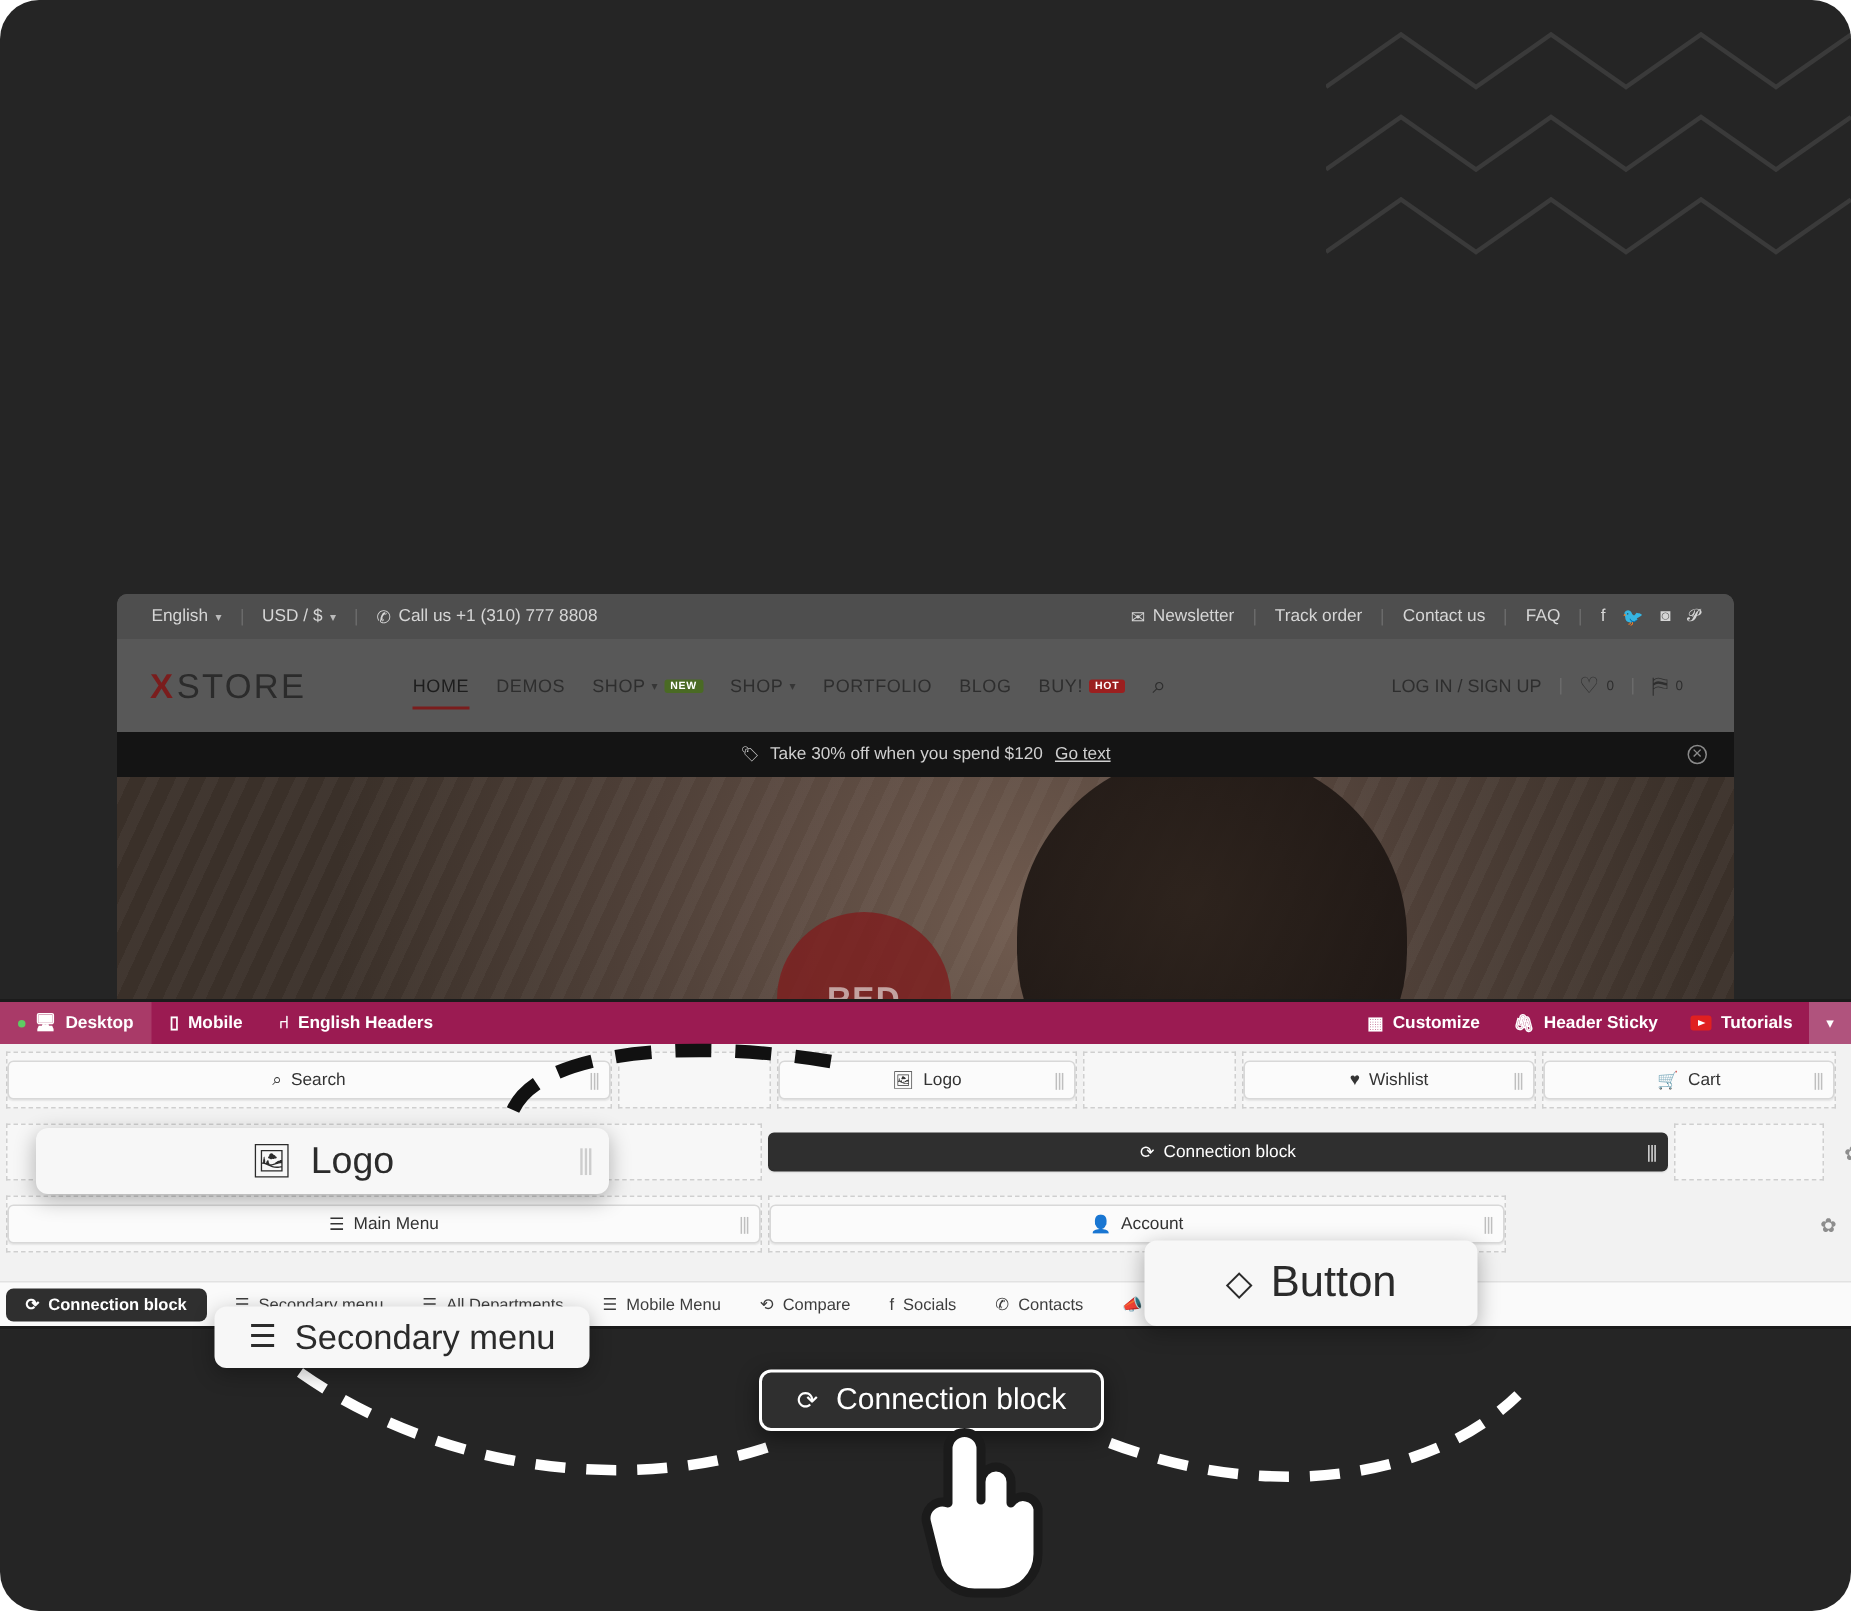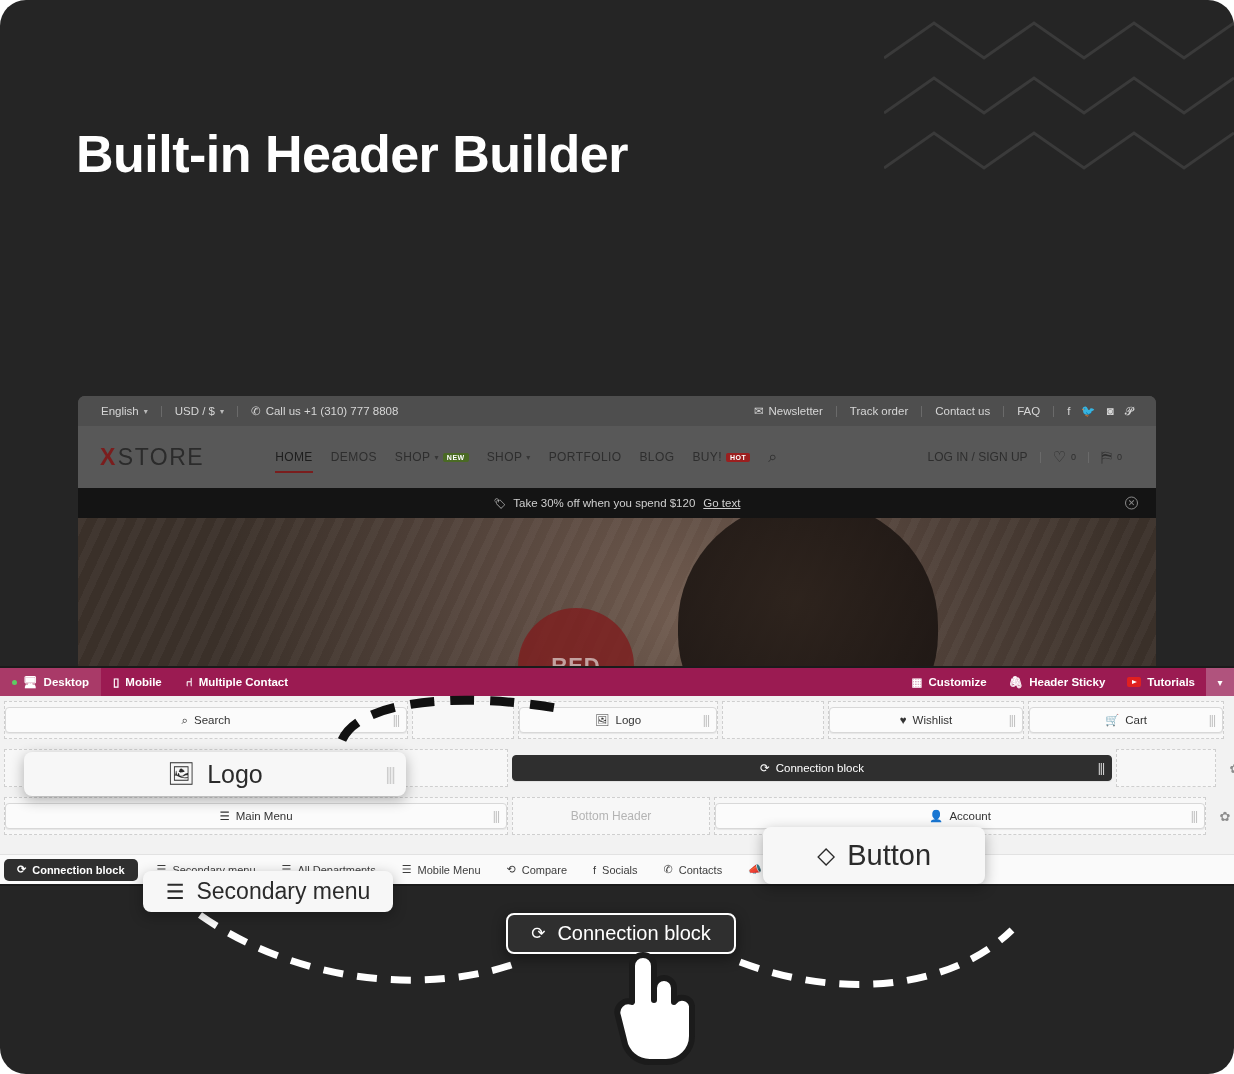--- a/index.html
+++ b/index.html
@@ -273,21 +273,20 @@
 <body>
 
 <div id="root">
 
   <svg class="zigzag" viewBox="0 0 360 190">
     <polyline points="0,40 50,5 100,40 150,5 200,40 250,5 300,40 350,5" fill="none" stroke="#3a3a3a" stroke-width="3"></polyline>
     <polyline points="0,95 50,60 100,95 150,60 200,95 250,60 300,95 350,60" fill="none" stroke="#3a3a3a" stroke-width="3"></polyline>
     <polyline points="0,150 50,115 100,150 150,115 200,150 250,115 300,150 350,115" fill="none" stroke="#3a3a3a" stroke-width="3"></polyline>
   </svg>
 
-  <div class="hero-title">Built-in Header Builder</div>
 
   <div class="preview">
 
     <div class="pv-topbar">
       <div class="pv-topbar-left">
         <div class="pv-ti">
           <span>English</span>
           <span class="caret">▾</span>
         </div>
         <div class="pv-sep"></div>
@@ -392,21 +391,21 @@
           <span class="dot"></span>
           <span>🖥</span>
           <span>Desktop</span>
         </div>
         <div class="hb-tab">
           <span>▯</span>
           <span>Mobile</span>
         </div>
         <div class="hb-tab">
           <span>⑁</span>
-          <span>Multiple Contact</span>
+          <span>English Headers</span>
         </div>
       </div>
       <div class="hb-bar-right">
         <div class="hb-br-item">
           <span>▦</span>
           <span>Customize</span>
         </div>
         <div class="hb-br-item">
           <span>🖇</span>
           <span>Header Sticky</span>
@@ -476,23 +475,20 @@
 
       <div class="hb-row">
         <div class="cells">
           <div class="cell" style="width:504px;">
             <div class="chip">
               <span>☰</span>
               <span>Main Menu</span>
               <span class="grip">|||</span>
             </div>
           </div>
-          <div class="cell" style="width:198px;">
-            <span class="placeholder-label">Bottom Header</span>
-          </div>
           <div class="cell" style="width:492px;">
             <div class="chip">
               <span>👤</span>
               <span>Account</span>
               <span class="grip">|||</span>
             </div>
           </div>
         </div>
         <div class="gear">✿</div>
       </div>

